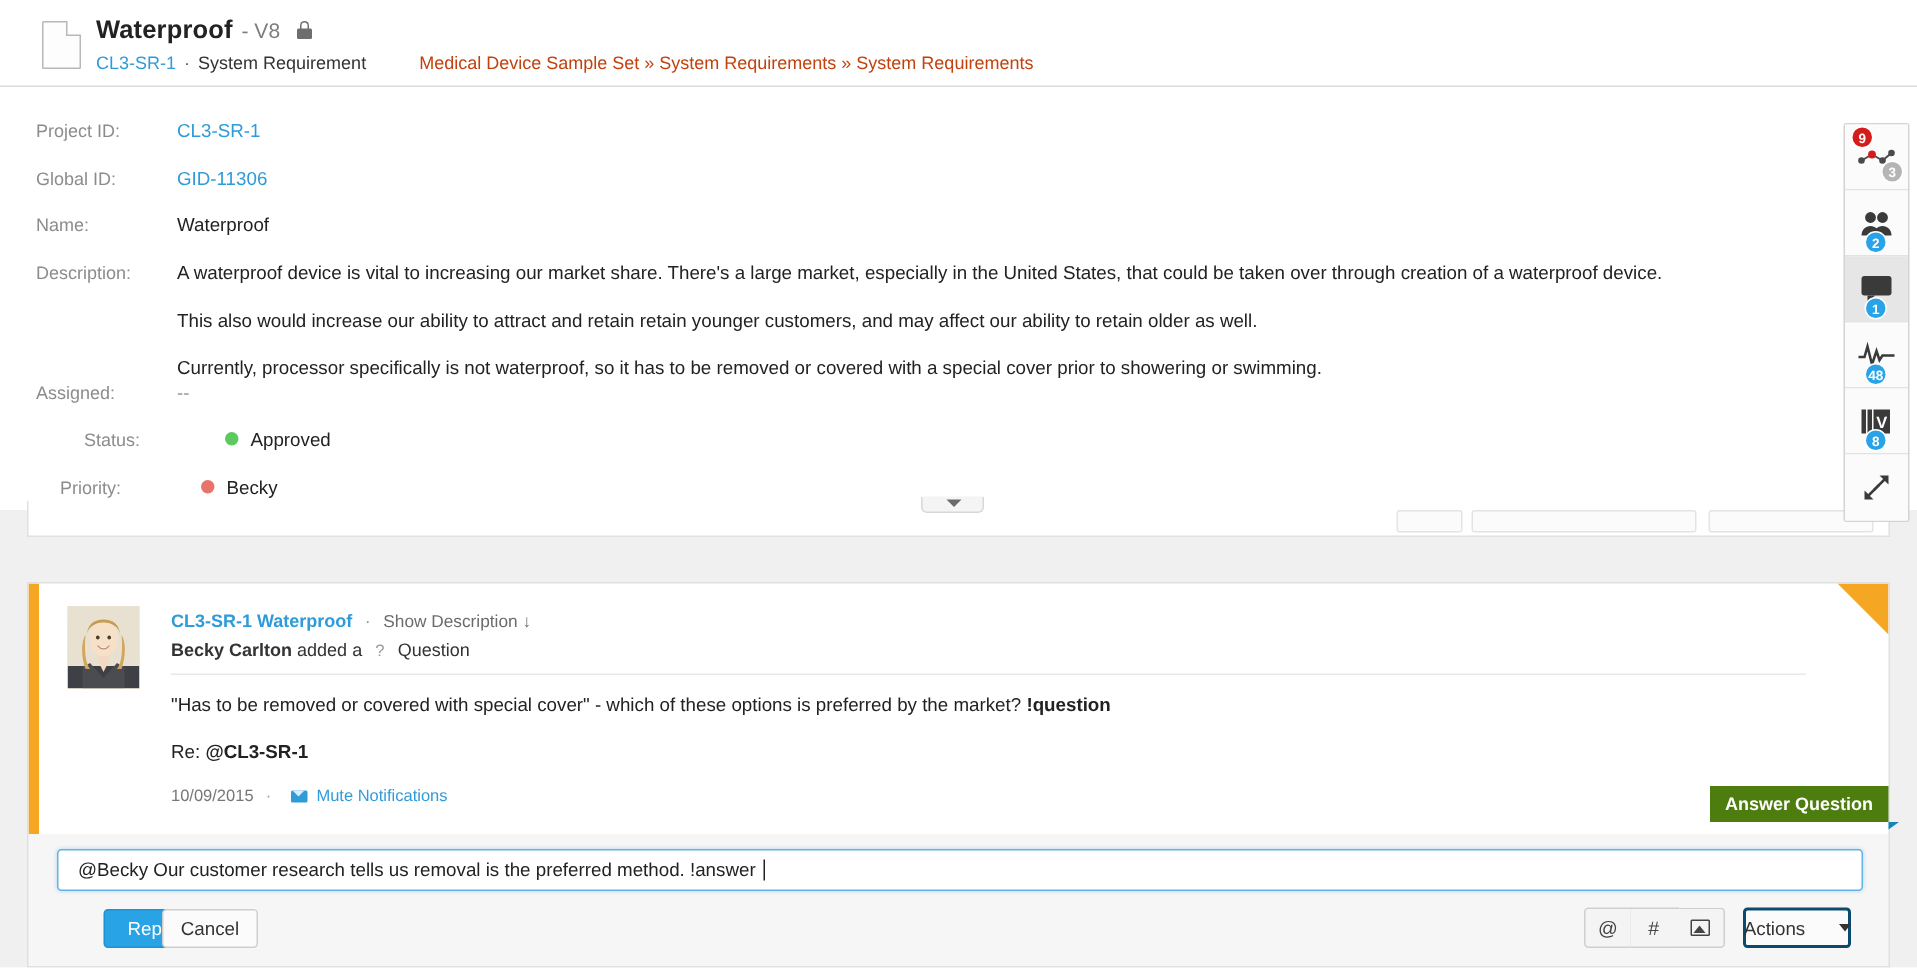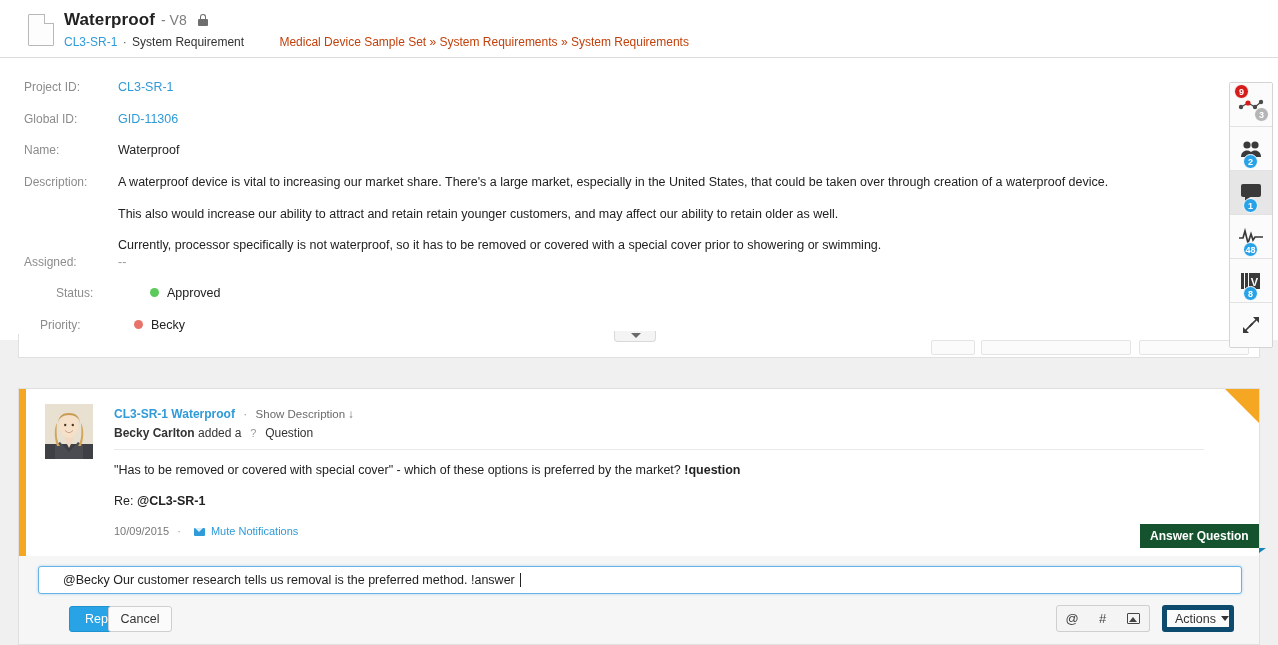--- a/index.html
+++ b/index.html
@@ -134,36 +134,36 @@
   .c-re b { font-weight: bold; }
   .c-meta { font-size: 11px; color: #777; margin-top: 17px; }
   .c-mute { color: #2f9bd8; }
   .env-icon { display: inline-block; width: 11px; height: 8px; background: #2f9bd8;
     border-radius: 1px; position: relative; vertical-align: -1px; margin: 0 3px 0 5px; }
   .env-icon::after { content: ""; position: absolute; left: 1px; top: 0;
     border-left: 4.5px solid transparent; border-right: 4.5px solid transparent;
     border-top: 4px solid #d9eefa; }
   .answer-btn {
     position: absolute; left: 1140px; top: 524px; height: 24px;
-    background: #14532d; color: #fff; font-size: 12px; font-weight: bold;
+    background: #4d7c0f; color: #fff; font-size: 12px; font-weight: bold;
     display: flex; align-items: center; padding: 0 10px; white-space: nowrap;
   }
   .answer-btn::after {
     content: ""; position: absolute; right: -7px; top: 24px;
     border-left: 7px solid #1584b9; border-bottom: 5px solid transparent;
   }
 
   
   .composer { position: absolute; left: 18px; top: 556px; width: 1242px; height: 89px;
               background: #f6f6f6; border: 1px solid #e0e0e0; border-top: none; }
   .reply-input {
     position: absolute; left: 19px; top: 10px; width: 1204px; height: 28px;
     background: #fff; border: 1px solid #64b3e4; border-radius: 3px;
     box-shadow: 0 0 3px rgba(90,170,230,.45);
-    font-size: 12.5px; color: #222; padding: 0 24px; display: flex; align-items: center;
+    font-size: 12.5px; color: #222; padding: 0 13px; display: flex; align-items: center;
     font-family: "Liberation Sans", sans-serif;
   }
   .caret-bar { display: inline-block; width: 1px; height: 14px; background: #222; margin-left: 5px; }
   .btn {
     position: absolute; height: 26px; border-radius: 3px; font-size: 12.5px;
     display: flex; align-items: center; justify-content: center; padding: 0 14px;
     border: 1px solid #cfcfcf; background: #fbfbfb; color: #333; white-space: nowrap;
   }
   .btn.primary { background: #27a3e6; border-color: #1f92d0; color: #fff; margin-left: 31px; }
   .btn-reply { left: 38px; top: 606px; width: 64px; }
@@ -171,23 +171,23 @@
   .icon-btn {
     position: absolute; top: 605px; width: 32px; height: 27px;
     border: 1px solid #cfcfcf; background: #f4f4f4; color: #444;
     display: flex; align-items: center; justify-content: center; font-size: 13px;
   }
   .ib1 { left: 1056px; border-radius: 3px 0 0 3px; }
   .ib2 { left: 1087px; border-left: none; }
   .ib3 { left: 1118px; border-left: none; border-radius: 0 3px 3px 0; }
   .actions-btn {
     position: absolute; left: 1162px; top: 605px; width: 72px; height: 27px;
-    border: 5px solid #0c4a6e; background: #fbfbfb; border-radius: 3px;
+    border: 2px solid #0c4a6e; background: #fbfbfb; border-radius: 3px;
     font-size: 12.5px; color: #333; display: flex; align-items: center;
-    justify-content: flex-end; gap: 5px;
+    justify-content: center; gap: 22px;
   }
   .actions-btn .caret {
     width: 0; height: 0; border-left: 4px solid transparent;
     border-right: 4px solid transparent; border-top: 5px solid #333;
   }
   .img-glyph { width: 13px; height: 11px; border: 1.3px solid #444; border-radius: 1px; position: relative; }
   .img-glyph::after { content: ""; position: absolute; left: 1px; bottom: 1px;
     border-left: 4px solid transparent; border-right: 4px solid transparent; border-bottom: 5px solid #444; }
 </style>
 </head>

